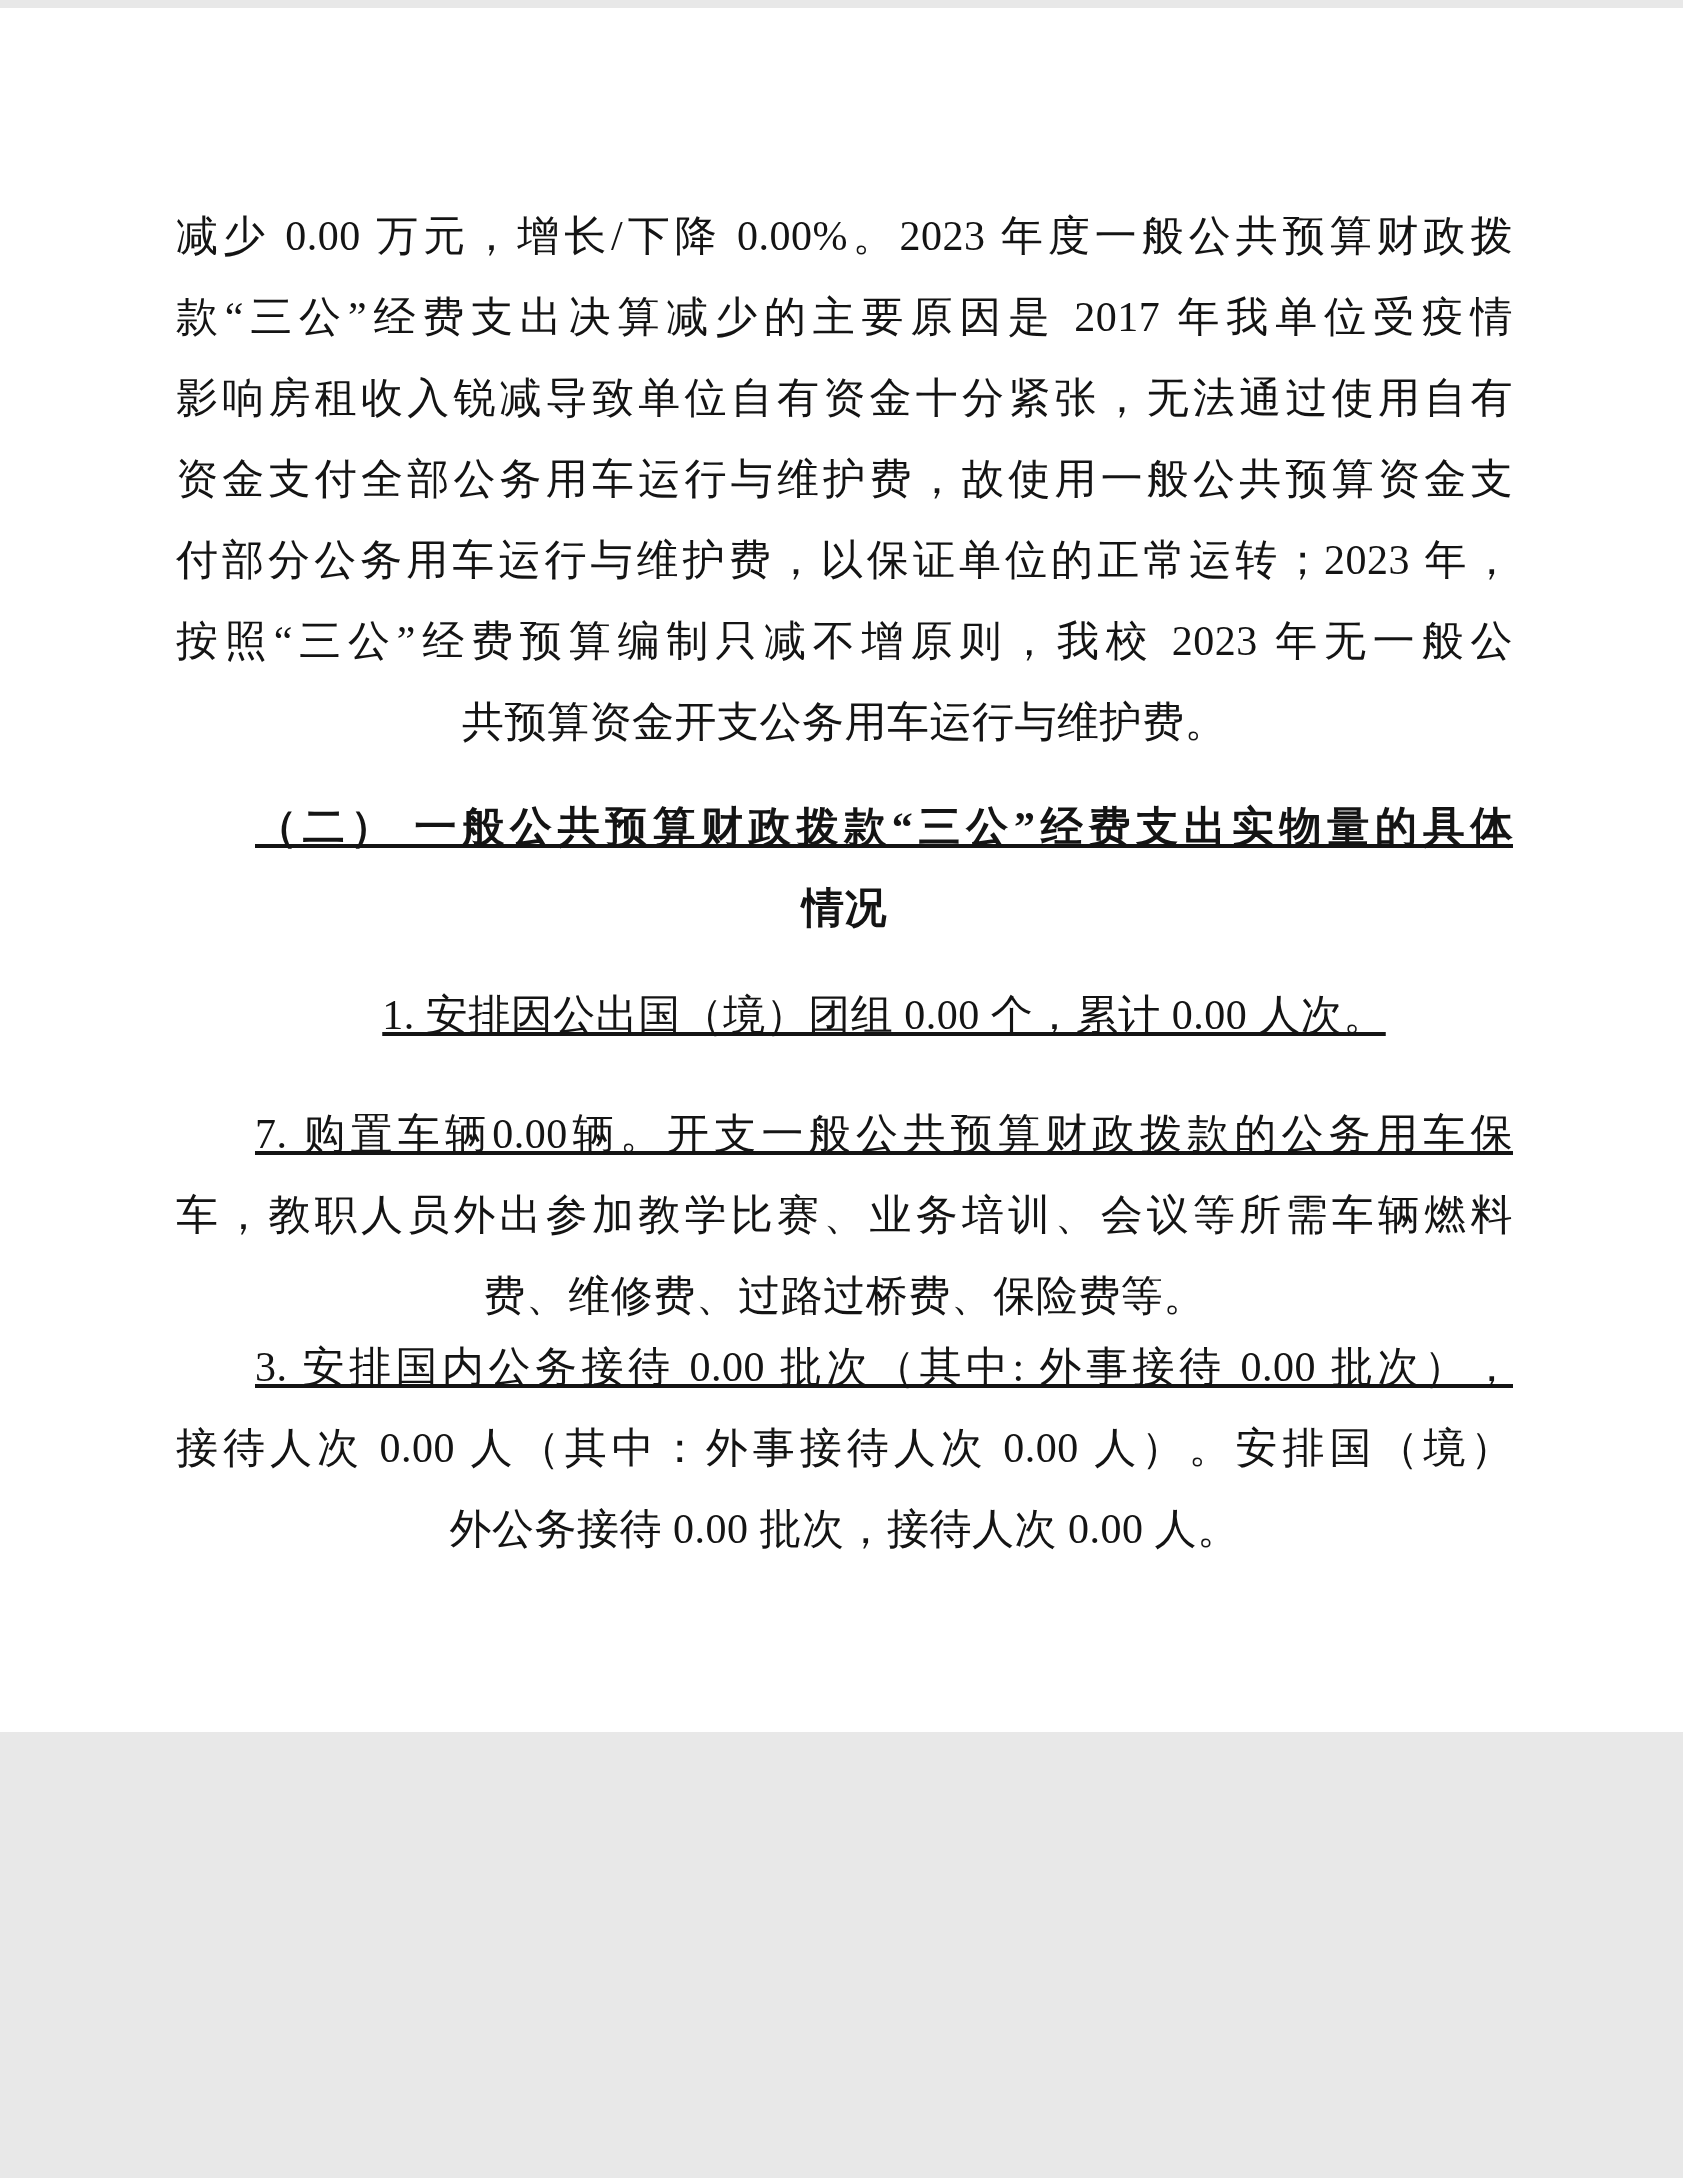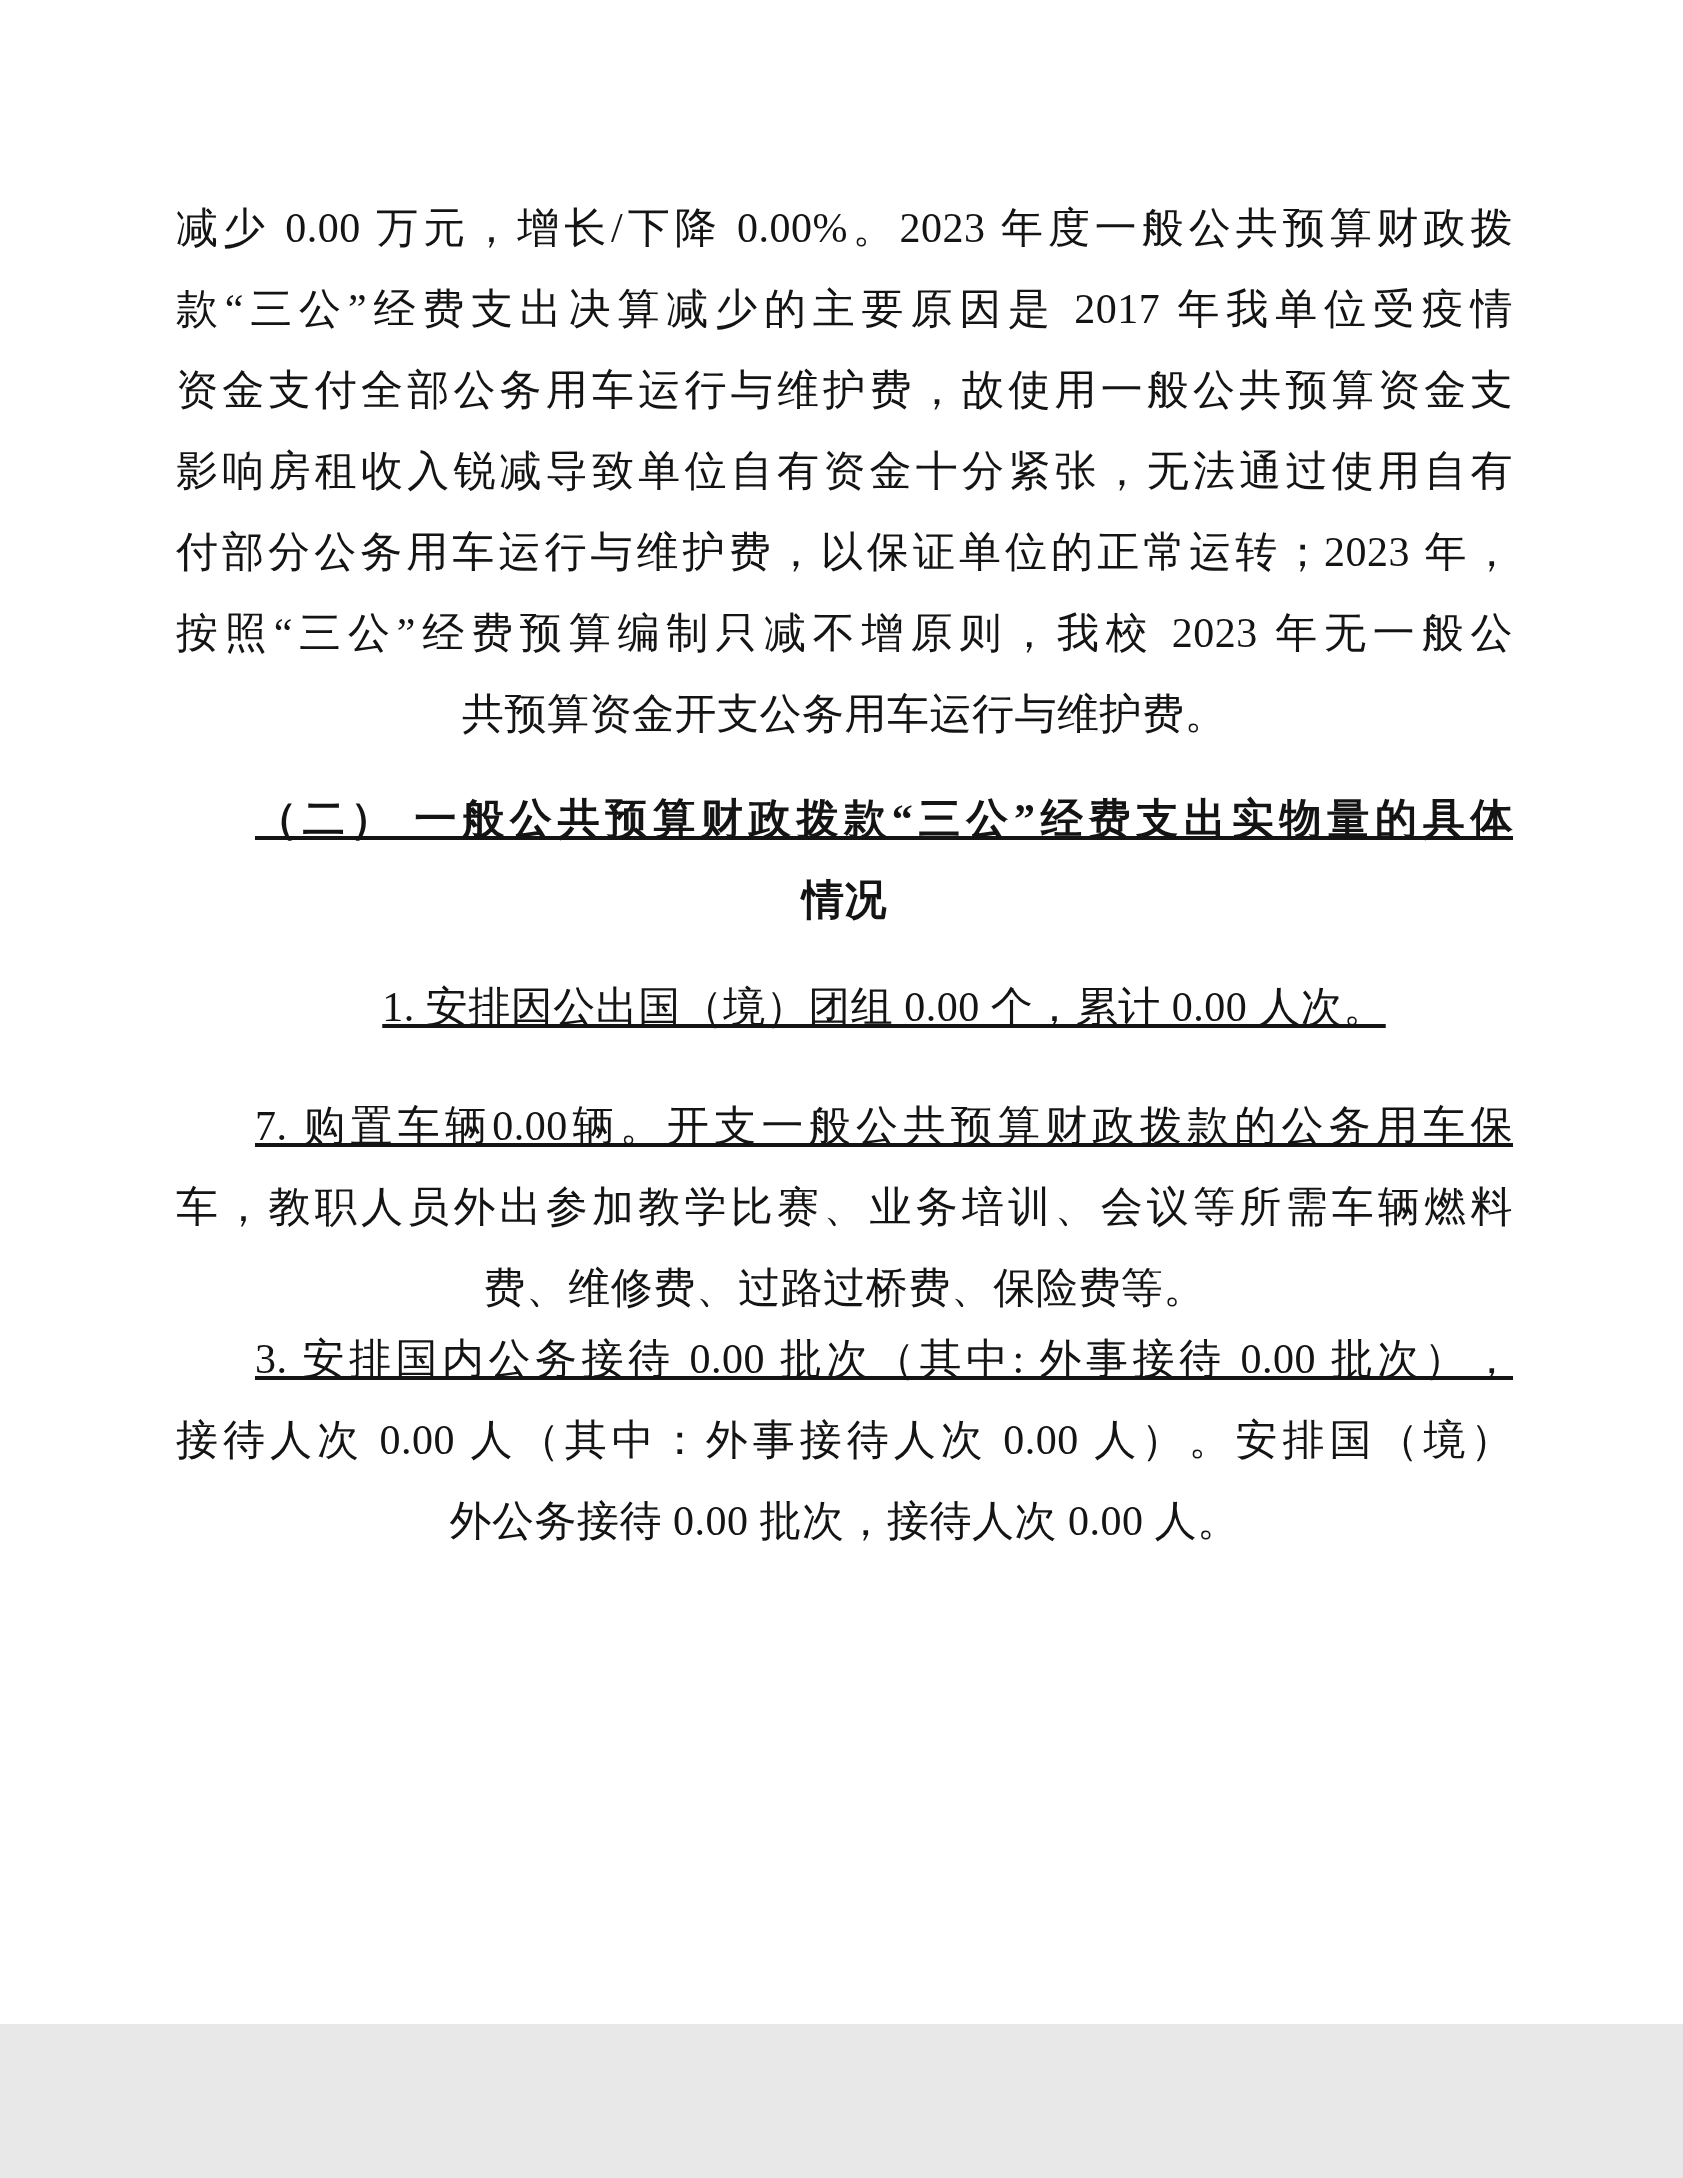--- a/index.html
+++ b/index.html
@@ -3,22 +3,22 @@
 <meta charset="utf-8">
 <style>
   html, body {
     margin: 0;
     padding: 0;
     background: #e8e8e8;
   }
   .page {
     position: relative;
     width: 1683px;
-    height: 2024px;
-    margin: 0 auto;
+    height: 1724px;
+    margin: 8px auto;
     background: #ffffff;
     box-sizing: border-box;
     padding: 188px 170px 0 176px;
     font-family: "Liberation Serif", "DejaVu Serif", serif;
     font-size: 42px;
     color: #141414;
     overflow: hidden;
   }
   .line {
     line-height: 81px;
@@ -44,22 +44,22 @@
   .item3-block  { margin-top: -10px; }
 </style>
 </head>
 <body>
 
 <div class="page">
 
   <section class="para">
     <div class="line">减少 0.00 万元，增长/下降 0.00%。2023 年度一般公共预算财政拨</div>
     <div class="line">款“三公”经费支出决算减少的主要原因是 2017 年我单位受疫情</div>
+    <div class="line">影响房租收入锐减导致单位自有资金十分紧张，无法通过使用自有</div>
     <div class="line">资金支付全部公务用车运行与维护费，故使用一般公共预算资金支</div>
-    <div class="line">影响房租收入锐减导致单位自有资金十分紧张，无法通过使用自有</div>
     <div class="line">付部分公务用车运行与维护费，以保证单位的正常运转；2023 年，</div>
     <div class="line">按照“三公”经费预算编制只减不增原则，我校 2023 年无一般公</div>
     <div class="line last">共预算资金开支公务用车运行与维护费。</div>
   </section>
 
   <section class="para heading-block heading">
     <div class="line indent">（二） 一般公共预算财政拨款“三公”经费支出实物量的具体</div>
     <div class="line last">情况</div>
   </section>
 

